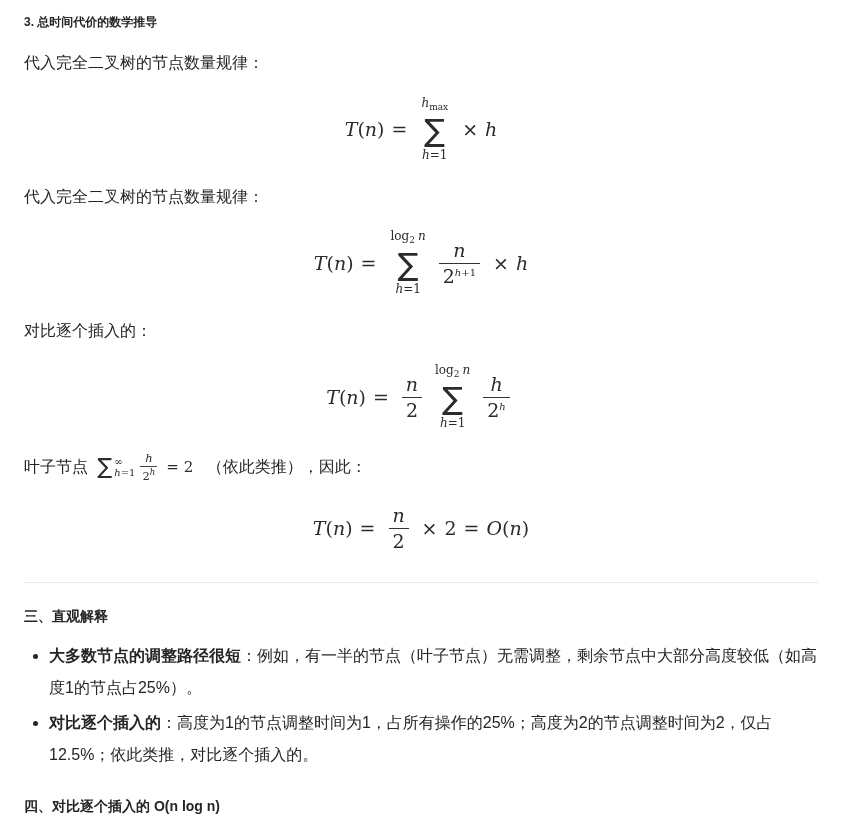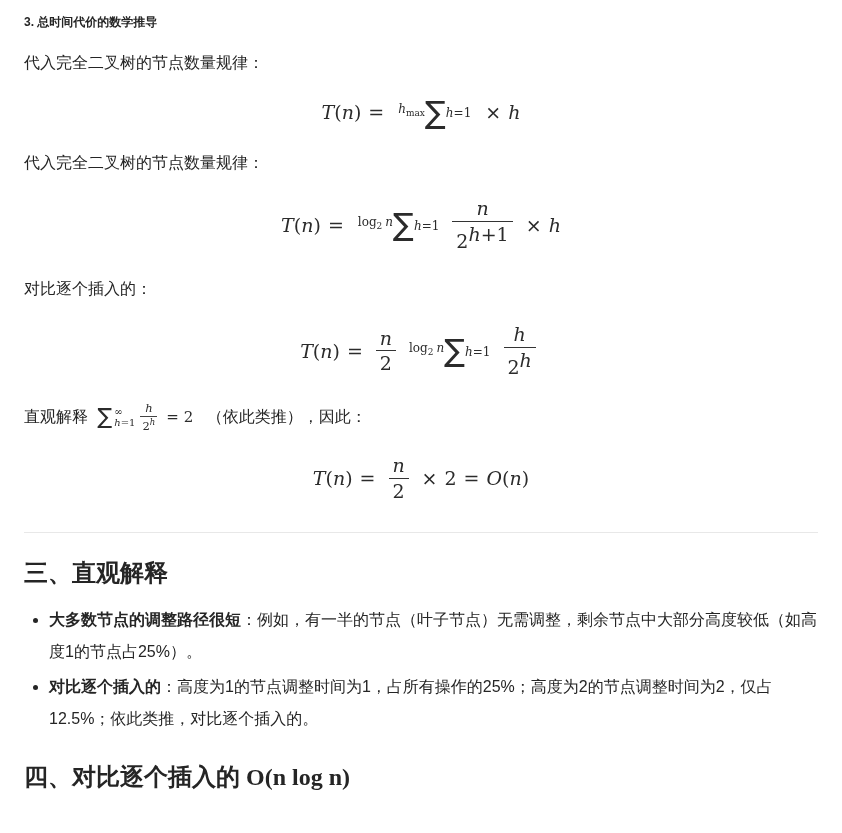--- a/index.html
+++ b/index.html
@@ -4,45 +4,45 @@
 <style>
   html,body{margin:0;padding:0;}
   body{
     width:842px;height:833px;box-sizing:border-box;
     background:#ffffff;color:#252525;
     font-family:"Liberation Sans","DejaVu Sans",sans-serif;
     font-size:16px;overflow:hidden;
     padding:10px 24px 0 24px;
   }
   .h3{font-size:12px;font-weight:700;margin:4px 0 0 0;line-height:1.35;}
-  .h2{font-size:24px;font-weight:700;margin:24px 0 0 0;line-height:1.4;font-family:Liberation Serif, serif;}
+  .h2{font-size:14px;font-weight:700;margin:24px 0 0 0;line-height:1.4;}
   .para{margin:20px 0 0 0;line-height:1.65;}
   .divider{border:none;border-top:1px solid #e8e8e8;margin:28px 0 0 0;}
 
   
   .math-display{
     display:flex;justify-content:center;align-items:center;
     margin:20px 0 22px 0;
     font-family:"DejaVu Serif","Liberation Serif",serif;
     font-size:19px;color:#2b2b2b;
   }
   .mi{font-style:italic;}
   .mo{margin:0 7px;}
   .mo-tight{margin:0 4px;}
   .cjk{font-family:"DejaVu Serif","Liberation Serif",serif;}
-  .dsum{display:inline-flex;align-items:center;margin:0 7px;line-height:1;}
+  .dsum{display:inline-flex;flex-direction:column;align-items:center;margin:0 7px;line-height:1;}
   .dsum .lim{font-size:12px;line-height:1.1;font-family:"DejaVu Serif","Liberation Serif",serif;}
   .dsum .lim.top{margin-bottom:2px;}
   .dsum .lim.bot{margin-top:3px;}
   .dsum .sigma{font-size:31px;line-height:1;font-family:"DejaVu Sans","DejaVu Serif",sans-serif;}
   .lim sub{font-size:9px;}
   .lim .sp{margin-left:3px;}
   .dfrac{display:inline-flex;flex-direction:column;align-items:center;margin:0 6px;line-height:1.3;text-align:center;}
   .dfrac .den{border-top:1.2px solid #333;padding:0 4px;}
-  .dfrac sup{font-size:19px;}
+  .dfrac sup{font-size:10px;}
 
   
   .imath{
     display:inline-flex;align-items:center;vertical-align:middle;
     font-family:"DejaVu Serif","Liberation Serif",serif;font-size:15px;
     margin:0 5px;color:#2b2b2b;
   }
   .isum{display:inline-flex;align-items:center;}
   .isigma{font-size:22px;line-height:1;font-family:"DejaVu Sans","DejaVu Serif",sans-serif;}
   .iscripts{display:inline-flex;flex-direction:column;align-items:flex-start;font-size:10px;line-height:1.15;margin-left:2px;}
@@ -117,21 +117,21 @@
     <span class="sigma">∑</span>
     <span class="lim bot"><span class="mi">h</span><span>=1</span></span>
   </span>
   <span class="dfrac">
     <span class="num mi">h</span>
     <span class="den"><span>2</span><sup class="mi">h</sup></span>
   </span>
 </div>
 
 <p class="para">
-  <span>直观解释</span>
+  <span>叶子节点</span>
   <span class="imath">
     <span class="isum">
       <span class="isigma">∑</span>
       <span class="iscripts">
         <span>∞</span>
         <span><span class="mi">h</span><span>=1</span></span>
       </span>
     </span>
     <span class="ifrac">
       <span class="num mi">h</span>

